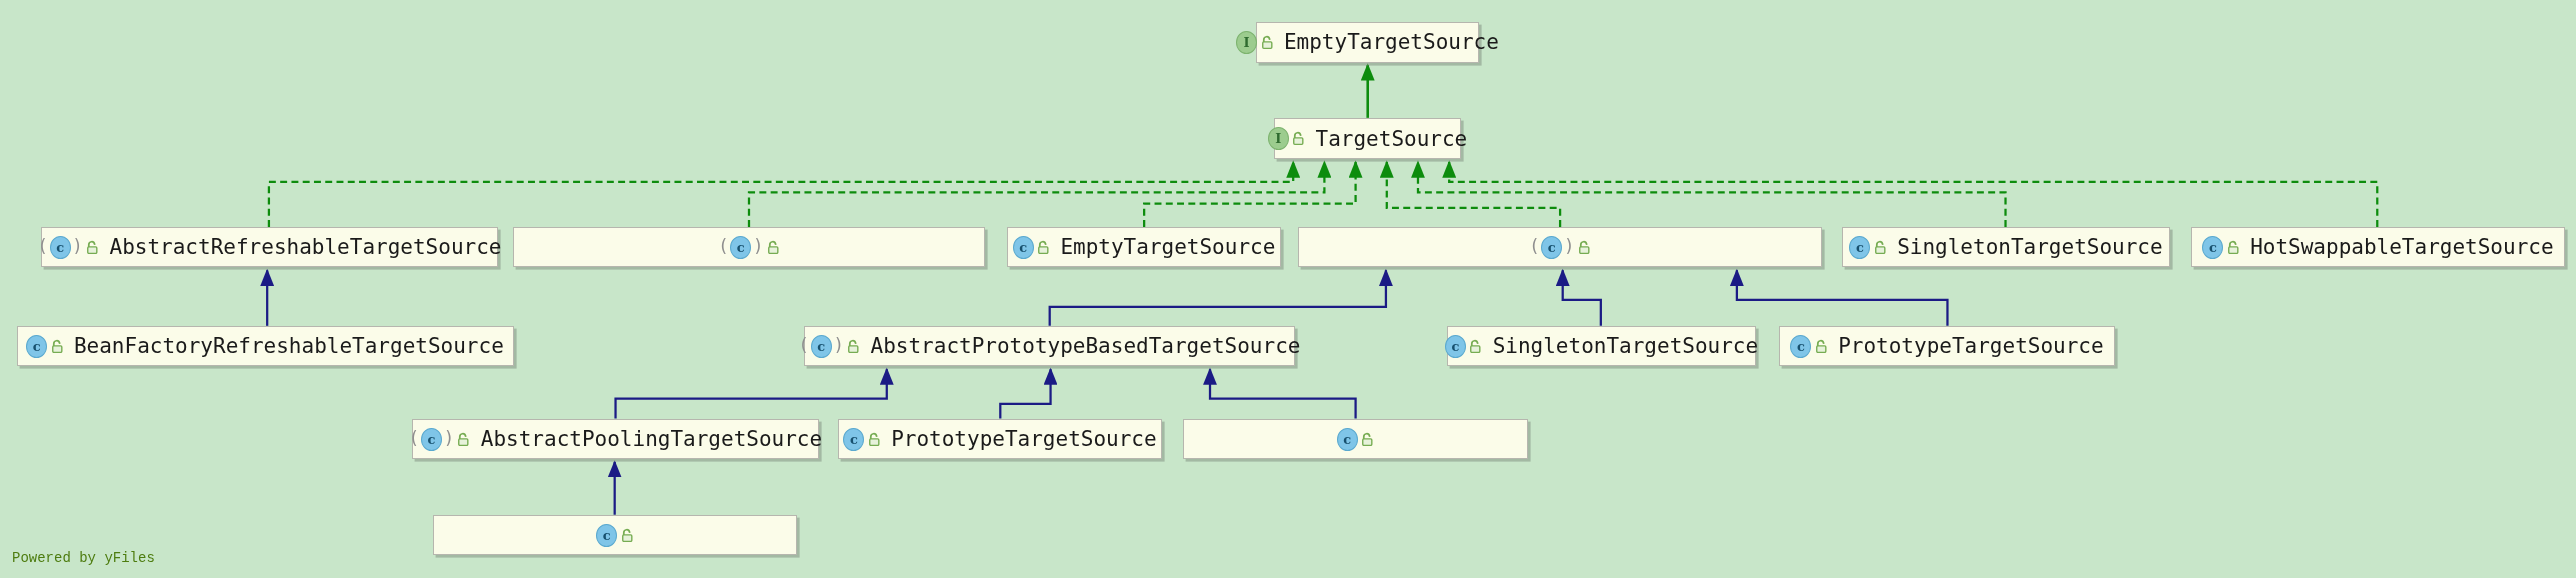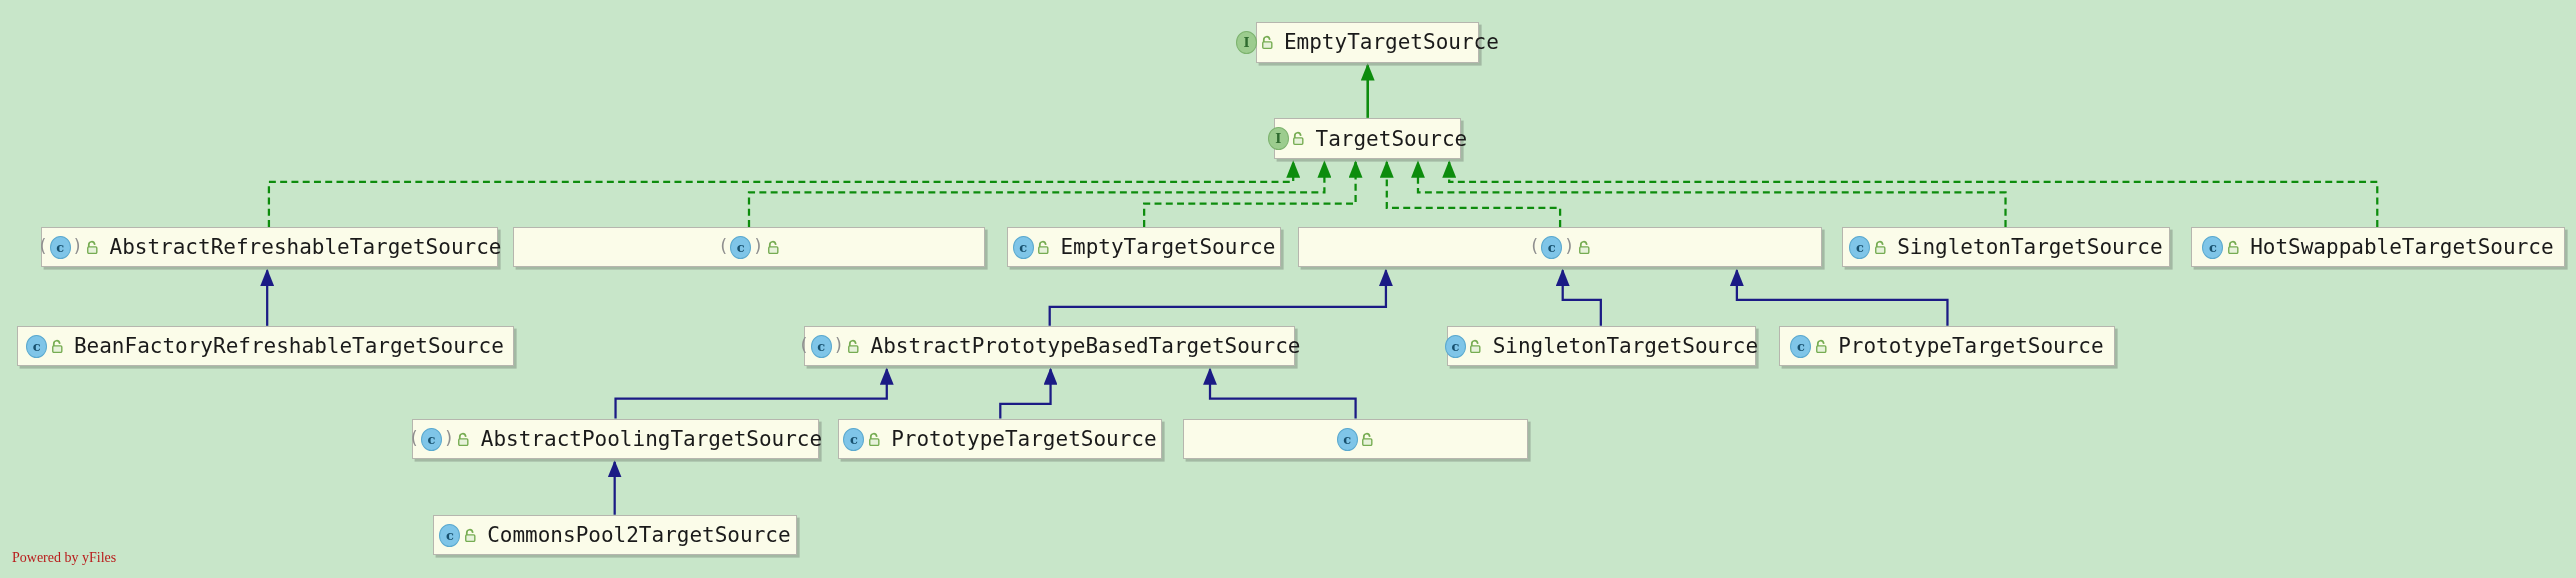--- a/index.html
+++ b/index.html
@@ -32,22 +32,22 @@
     width:19px;height:21px;border-radius:50%;
     display:inline-flex;align-items:center;justify-content:center;
     font-family:"DejaVu Serif",serif;font-weight:bold;font-size:13px;line-height:1;
   }
   .circle.class{background:#7fc5e8;color:#17506e;border:0.9px solid #5aa9cf;}
   .circle.interface{background:#9ccc8e;color:#2f6b2f;border:0.9px solid #7db36e;}
   .lock{display:inline-flex;margin-left:1.7px;}
   .label{display:inline-block;}
   #footer{
     position:absolute;left:12px;top:550px;
-    font-family:Liberation Serif, serif;
-    font-size:14px;color:#b91c1c;text-align:right;
+    font-family:Liberation Mono, monospace;
+    font-size:14px;color:#4d7c0f;text-align:right;
   }
 </style>
 </head>
 <body>
 
 <div id="canvas">
   <svg id="edges" xmlns="http://www.w3.org/2000/svg" viewBox="0 0 2972 667" width="2576" height="578">
     <defs>
       <marker id="arrow-green" markerUnits="userSpaceOnUse" markerWidth="20" markerHeight="16" viewBox="0 0 20 16" refX="18" refY="8" orient="auto">
         <path d="M0,0 L20,8 L0,16 Z" fill="#0d8c0d"></path>
@@ -285,16 +285,15 @@
 
       <span class="circle class">c</span>
 
       <span class="lock">
         <svg width="13" height="14.7" viewBox="0 0 15 17">
           <path d="M3.2 8 V5.4 A3.4 3.4 0 0 1 9.9 4.6 L10.1 5.6" fill="none" stroke="#76ac52" stroke-width="2"></path>
           <rect x="2" y="8" width="10.5" height="7.5" rx="1.2" fill="#e7f2da" stroke="#76ac52" stroke-width="1.6"></rect>
         </svg>
       </span>
     </span>
-    <span class="label">CommonsPool2TargetSource</span>
   </div>
   </div>
 
 
 </body></html>

